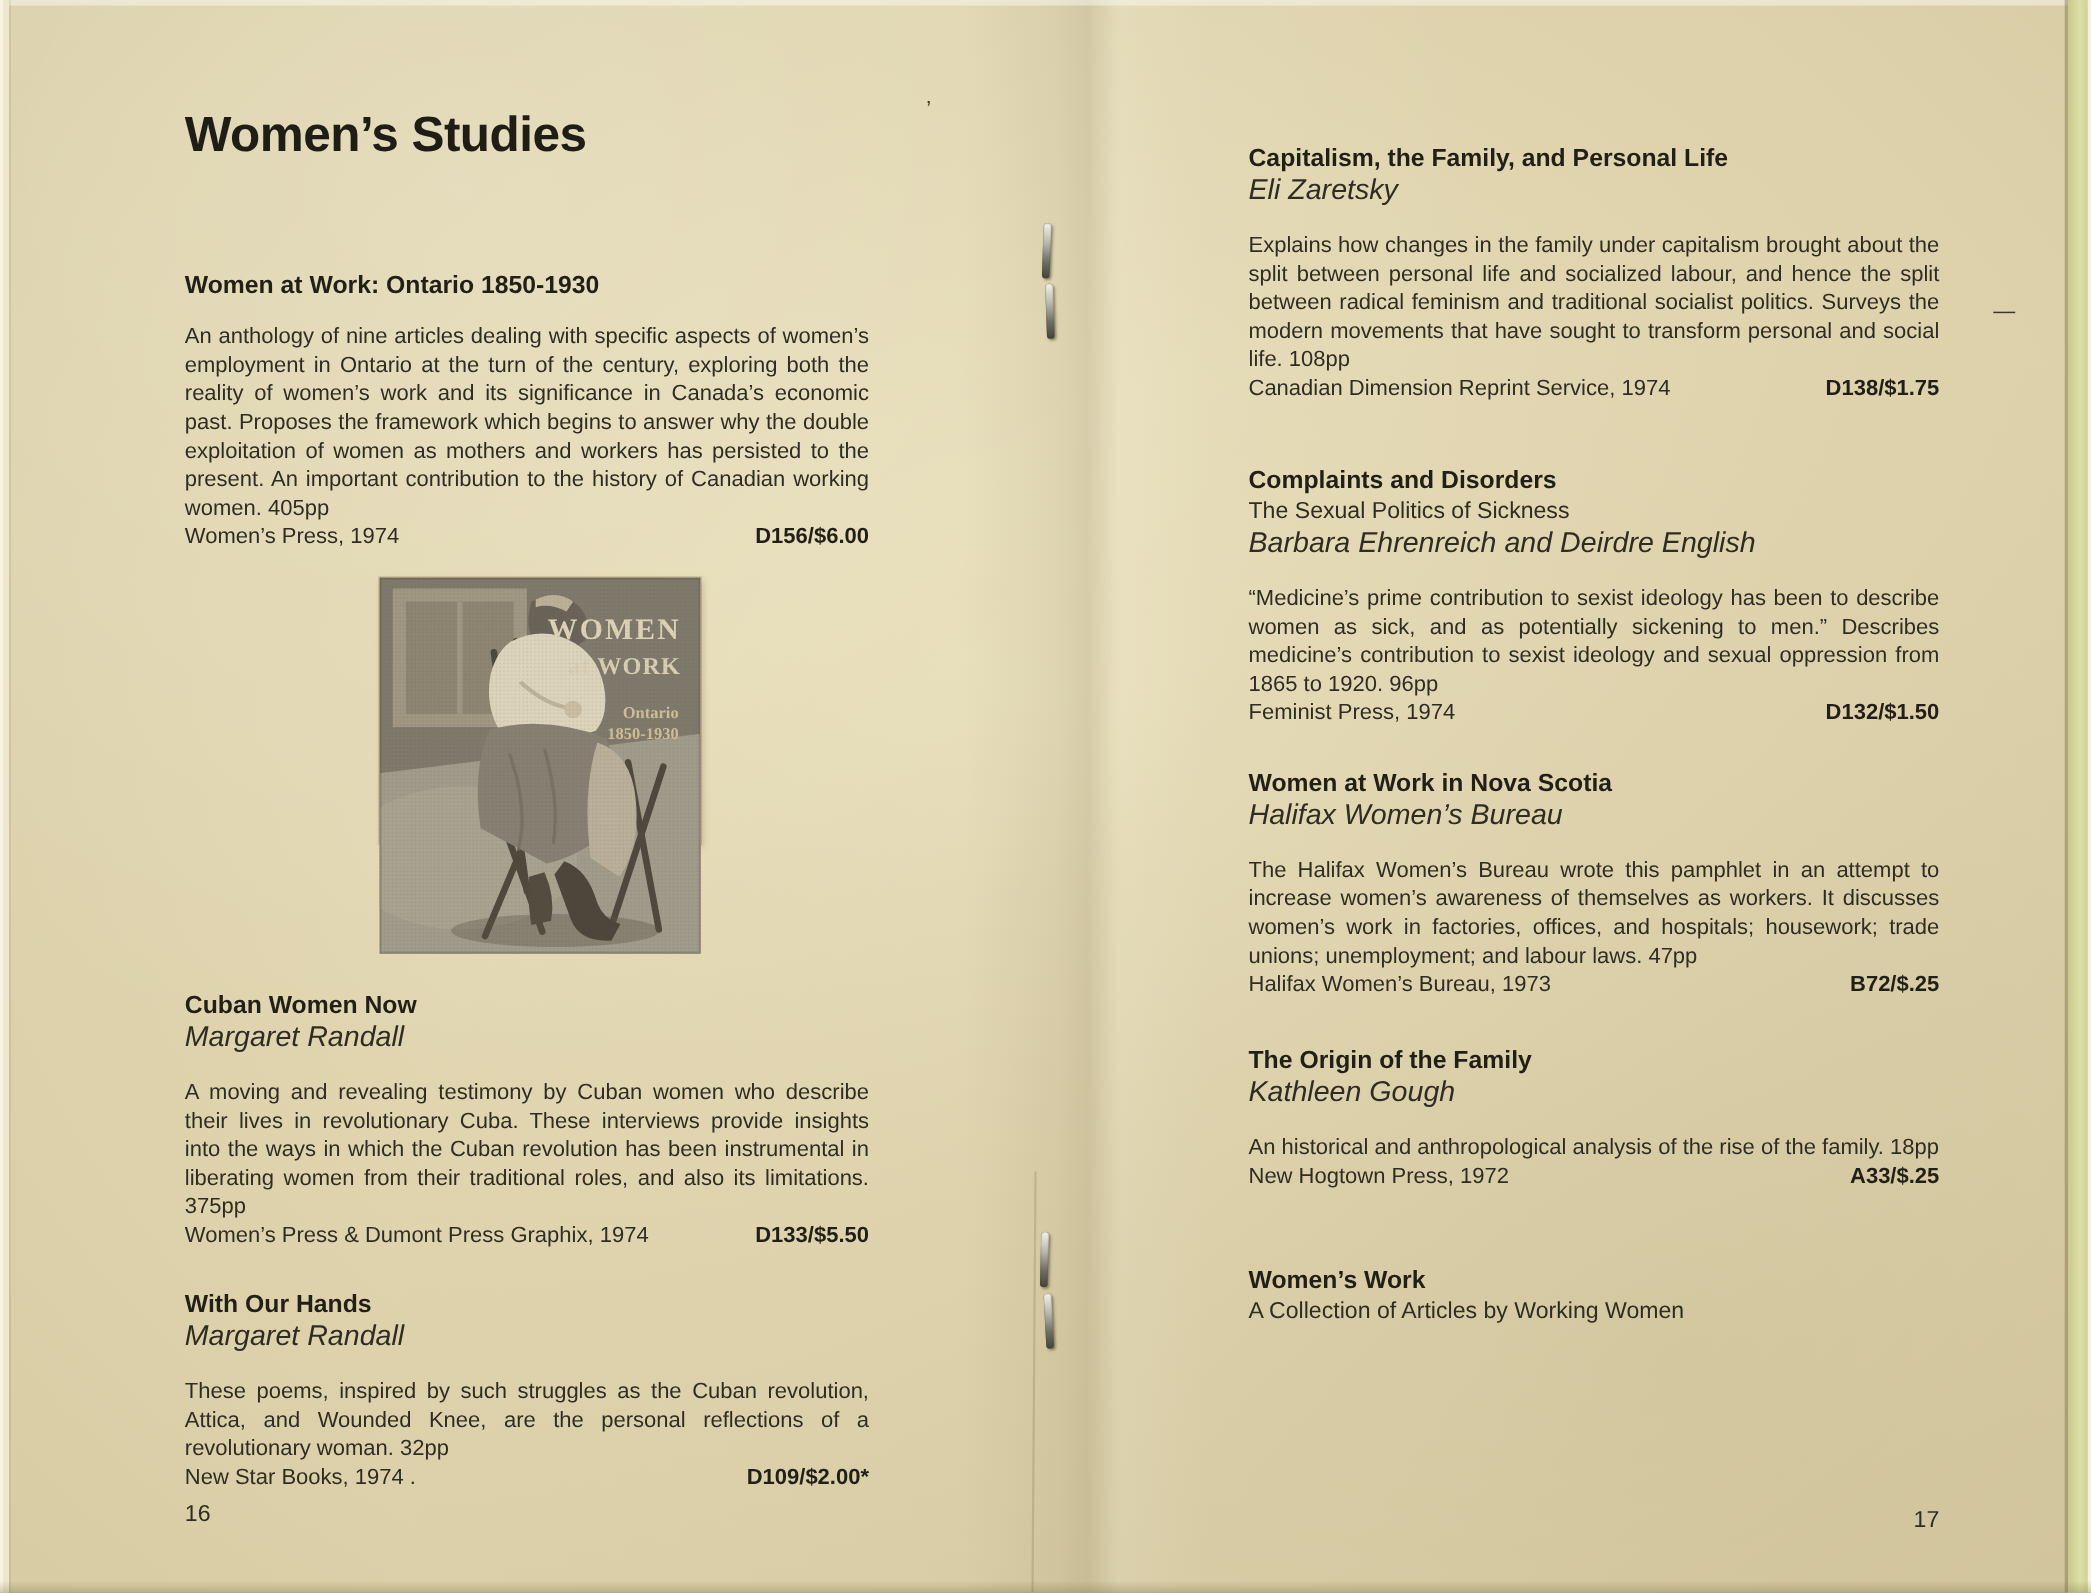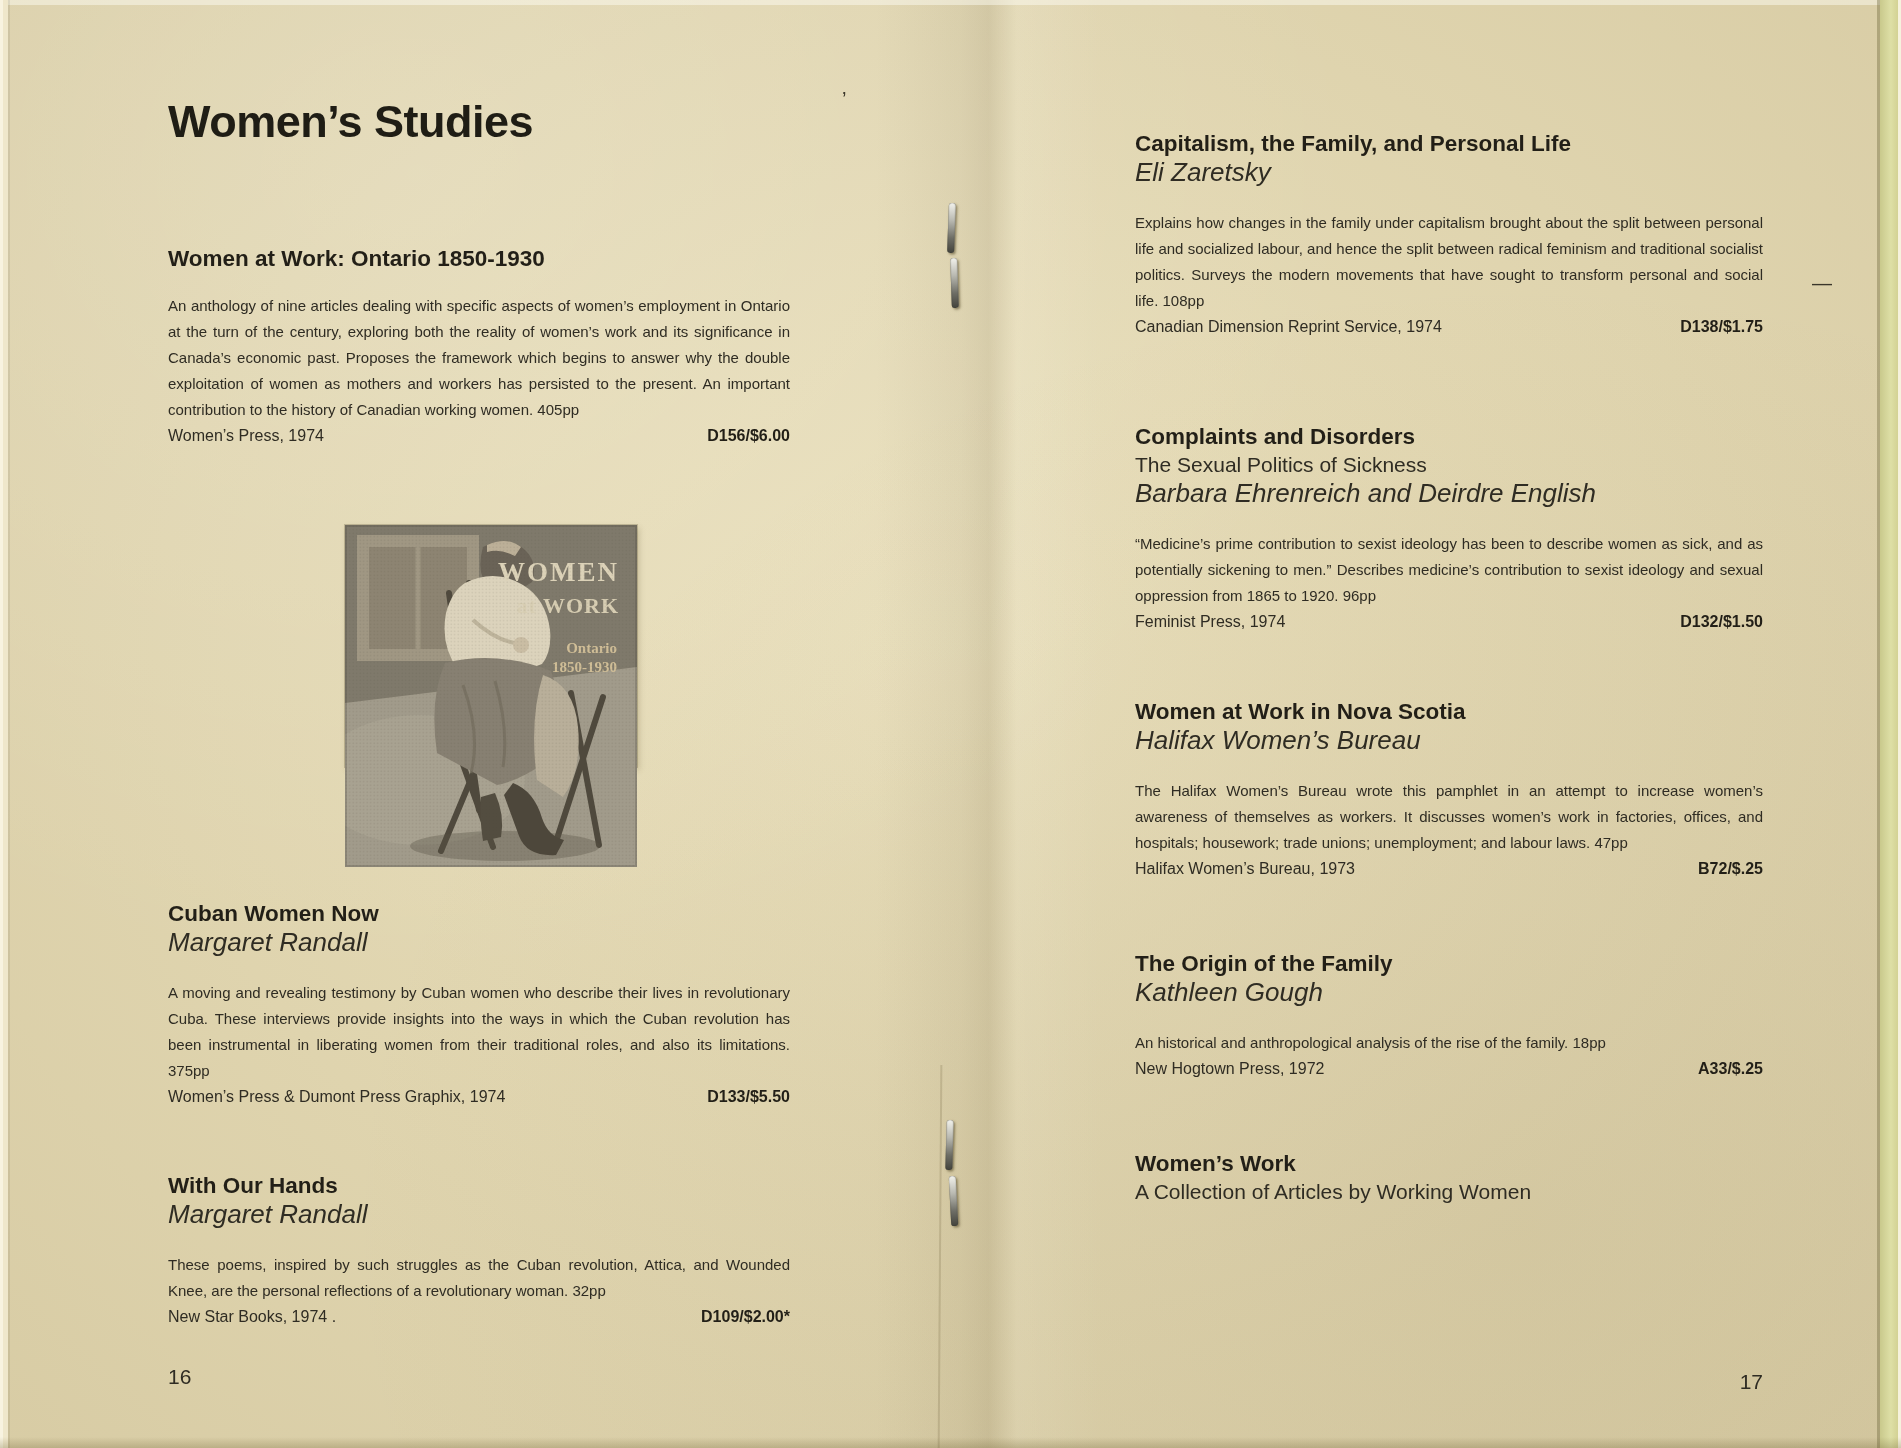--- a/index.html
+++ b/index.html
@@ -36,25 +36,25 @@
   
   .page{position:absolute;top:0;height:100%;text-decoration:underline;}
   .page.lp{left:168px;width:622px;}
   .page.rp{left:1135px;width:628px;}
   .sect-title{position:absolute;top:96px;left:0;margin:0;
     font-size:45px;font-weight:bold;letter-spacing:-0.5px;color:#1f1d15;}
   .entry{position:absolute;left:0;width:100%;}
   .e-title{margin:0;font-size:22.5px;line-height:28px;font-weight:bold;color:#221f17;}
   .e-sub{margin:0;font-size:21px;line-height:28px;}
   .e-author{margin:0;font-size:26px;line-height:28px;font-style:italic;}
-  .e-body{margin:24px 0 0 0;font-size:15px;line-height:26px;text-align:justify;}
+  .e-body{margin:24px 0 0 0;font-size:20px;line-height:26px;text-align:justify;}
   .e-body.tight{margin-top:20px;}
   .e-body .ital{font-style:italic;}
   .e-pub{display:flex;justify-content:space-between;align-items:baseline;
-    font-size:16px;line-height:26px;margin-top:0;}
+    font-size:20px;line-height:26px;margin-top:0;}
   .e-code{font-weight:bold;color:#221f17;white-space:nowrap;margin-left:32px;}
   .pagenum{position:absolute;font-size:21px;}
   .pagenum.pn-left{left:0;top:1365px;}
   .pagenum.pn-right{right:0;top:1370px;text-align:right;}
   
   .cover{position:absolute;left:177px;top:525px;width:292px;height:242px;margin:0;
     box-shadow:0 0 0 1px rgba(80,72,45,0.25), 2px 3px 6px rgba(90,78,40,0.25);}
   .cover svg{display:block;}
   
   .speck{position:absolute;color:#3a362a;font-size:20px;}

